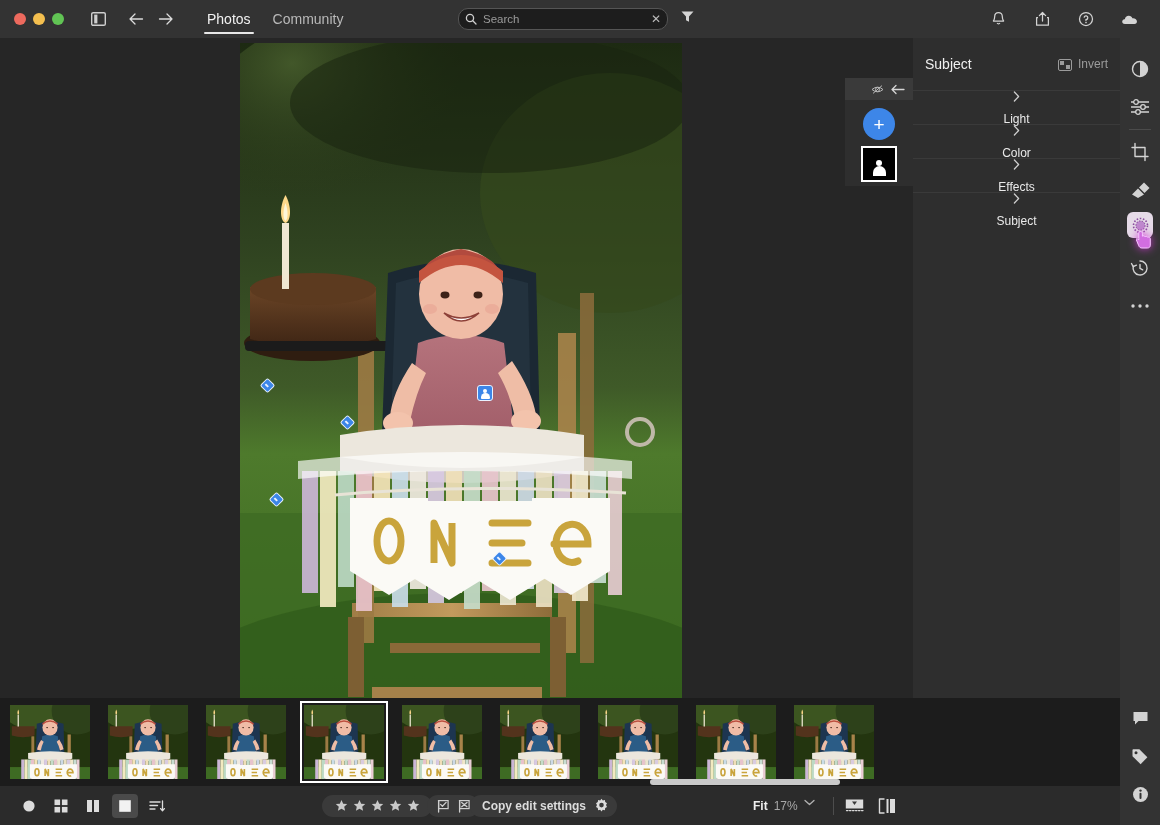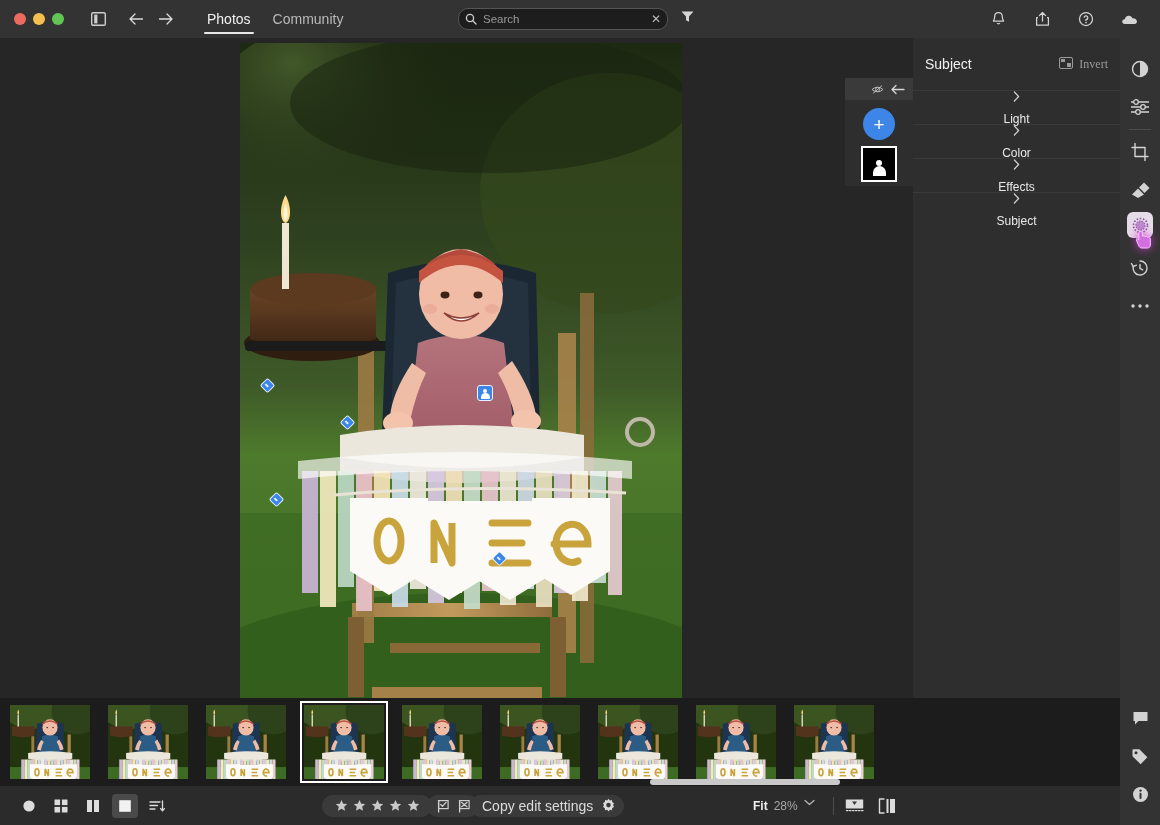--- a/index.html
+++ b/index.html
@@ -124,21 +124,21 @@
   
   #right-panel {
     position:absolute; left:913px; top:38px; width:207px; height:787px;
     background:#2e2e2e;
   }
   #panel-head {
     height:52px; display:flex; align-items:center; justify-content:space-between;
     padding:0 12px; background:#2e2e2e;
   }
   #panel-title { font-size:14px; font-weight:normal; color:#f0f0f0; }
-  #invert-btn { display:flex; align-items:flex-start; gap:6px; color:#9b9b9b; font-size:12px;font-family:Liberation Serif, serif; }
+  #invert-btn { display:flex; align-items:flex-end; gap:6px; color:#9b9b9b; font-size:12px; }
   #invert-icon {
     width:14px; height:12px; border:1.3px solid #9b9b9b; border-radius:2px;
     position:relative; display:block;
   }
   #invert-icon::before{
     content:""; position:absolute; left:1px; top:1px; width:4px; height:3.6px; background:#9b9b9b;
   }
   #invert-icon::after{
     content:""; position:absolute; right:1px; bottom:1px; width:4px; height:3.6px; background:#9b9b9b;
   }
@@ -222,21 +222,21 @@
     border-radius:11px; display:flex; align-items:center; justify-content:center; gap:5px;
   }
   #flag-group {
     position:absolute; left:427px; width:52px; height:22px; background:#3a3a3a;
     border-radius:11px; display:flex; align-items:center; justify-content:center; gap:7px;
   }
   #copy-group {
     position:absolute; left:470px; height:22px; background:#3a3a3a;
     border-radius:11px; display:flex; align-items:center; gap:8px; padding:0 8px 0 12px;
   }
-  #copy-label { font-size:14px; color:#dcdcdc; }
+  #copy-label { font-size:12px; color:#dcdcdc;font-weight:bold; }
 
   #zoom-group { position:absolute; left:753px; display:flex; align-items:flex-start; gap:6px; }
   #zoom-fit { font-size:12px; color:#efefef; font-weight:bold; }
   #zoom-level { font-size:12px; color:#a8a8a8; }
   .bb-divider { position:absolute; left:833px; width:1px; height:18px; background:#4d4d4d; }
   #bb-right { position:absolute; left:845px; display:flex; align-items:center; gap:14px; }
 
   svg { display:block; }
 </style>
 </head>
@@ -1158,21 +1158,21 @@
     <span>
       <svg width="15" height="15" viewBox="0 0 15 15">
           <path d="M7.5 0.8 L8.8 2.4 L10.9 2 L11.2 4.1 L13 5.2 L12 7.1 L13 9 L11.2 10.1 L10.9 12.2 L8.8 11.8 L7.5 13.4 L6.2 11.8 L4.1 12.2 L3.8 10.1 L2 9 L3 7.1 L2 5.2 L3.8 4.1 L4.1 2 L6.2 2.4 Z" fill="#dcdcdc"></path>
           <circle cx="7.5" cy="7.1" r="2.3" fill="#3a3a3a"></circle>
         </svg>
     </span>
   </div>
 
   <div id="zoom-group">
     <span id="zoom-fit">Fit</span>
-    <span id="zoom-level">28%</span>
+    <span id="zoom-level">17%</span>
     <span>
       <svg width="11" height="7" viewBox="0 0 11 7">
           <path d="M1 1.4 L5.5 5.6 L10 1.4" fill="none" stroke="#b0b0b0" stroke-width="1.3" stroke-linecap="round" stroke-linejoin="round"></path>
         </svg>
     </span>
   </div>
 
   <div class="bb-divider"></div>
 
   <div id="bb-right">

